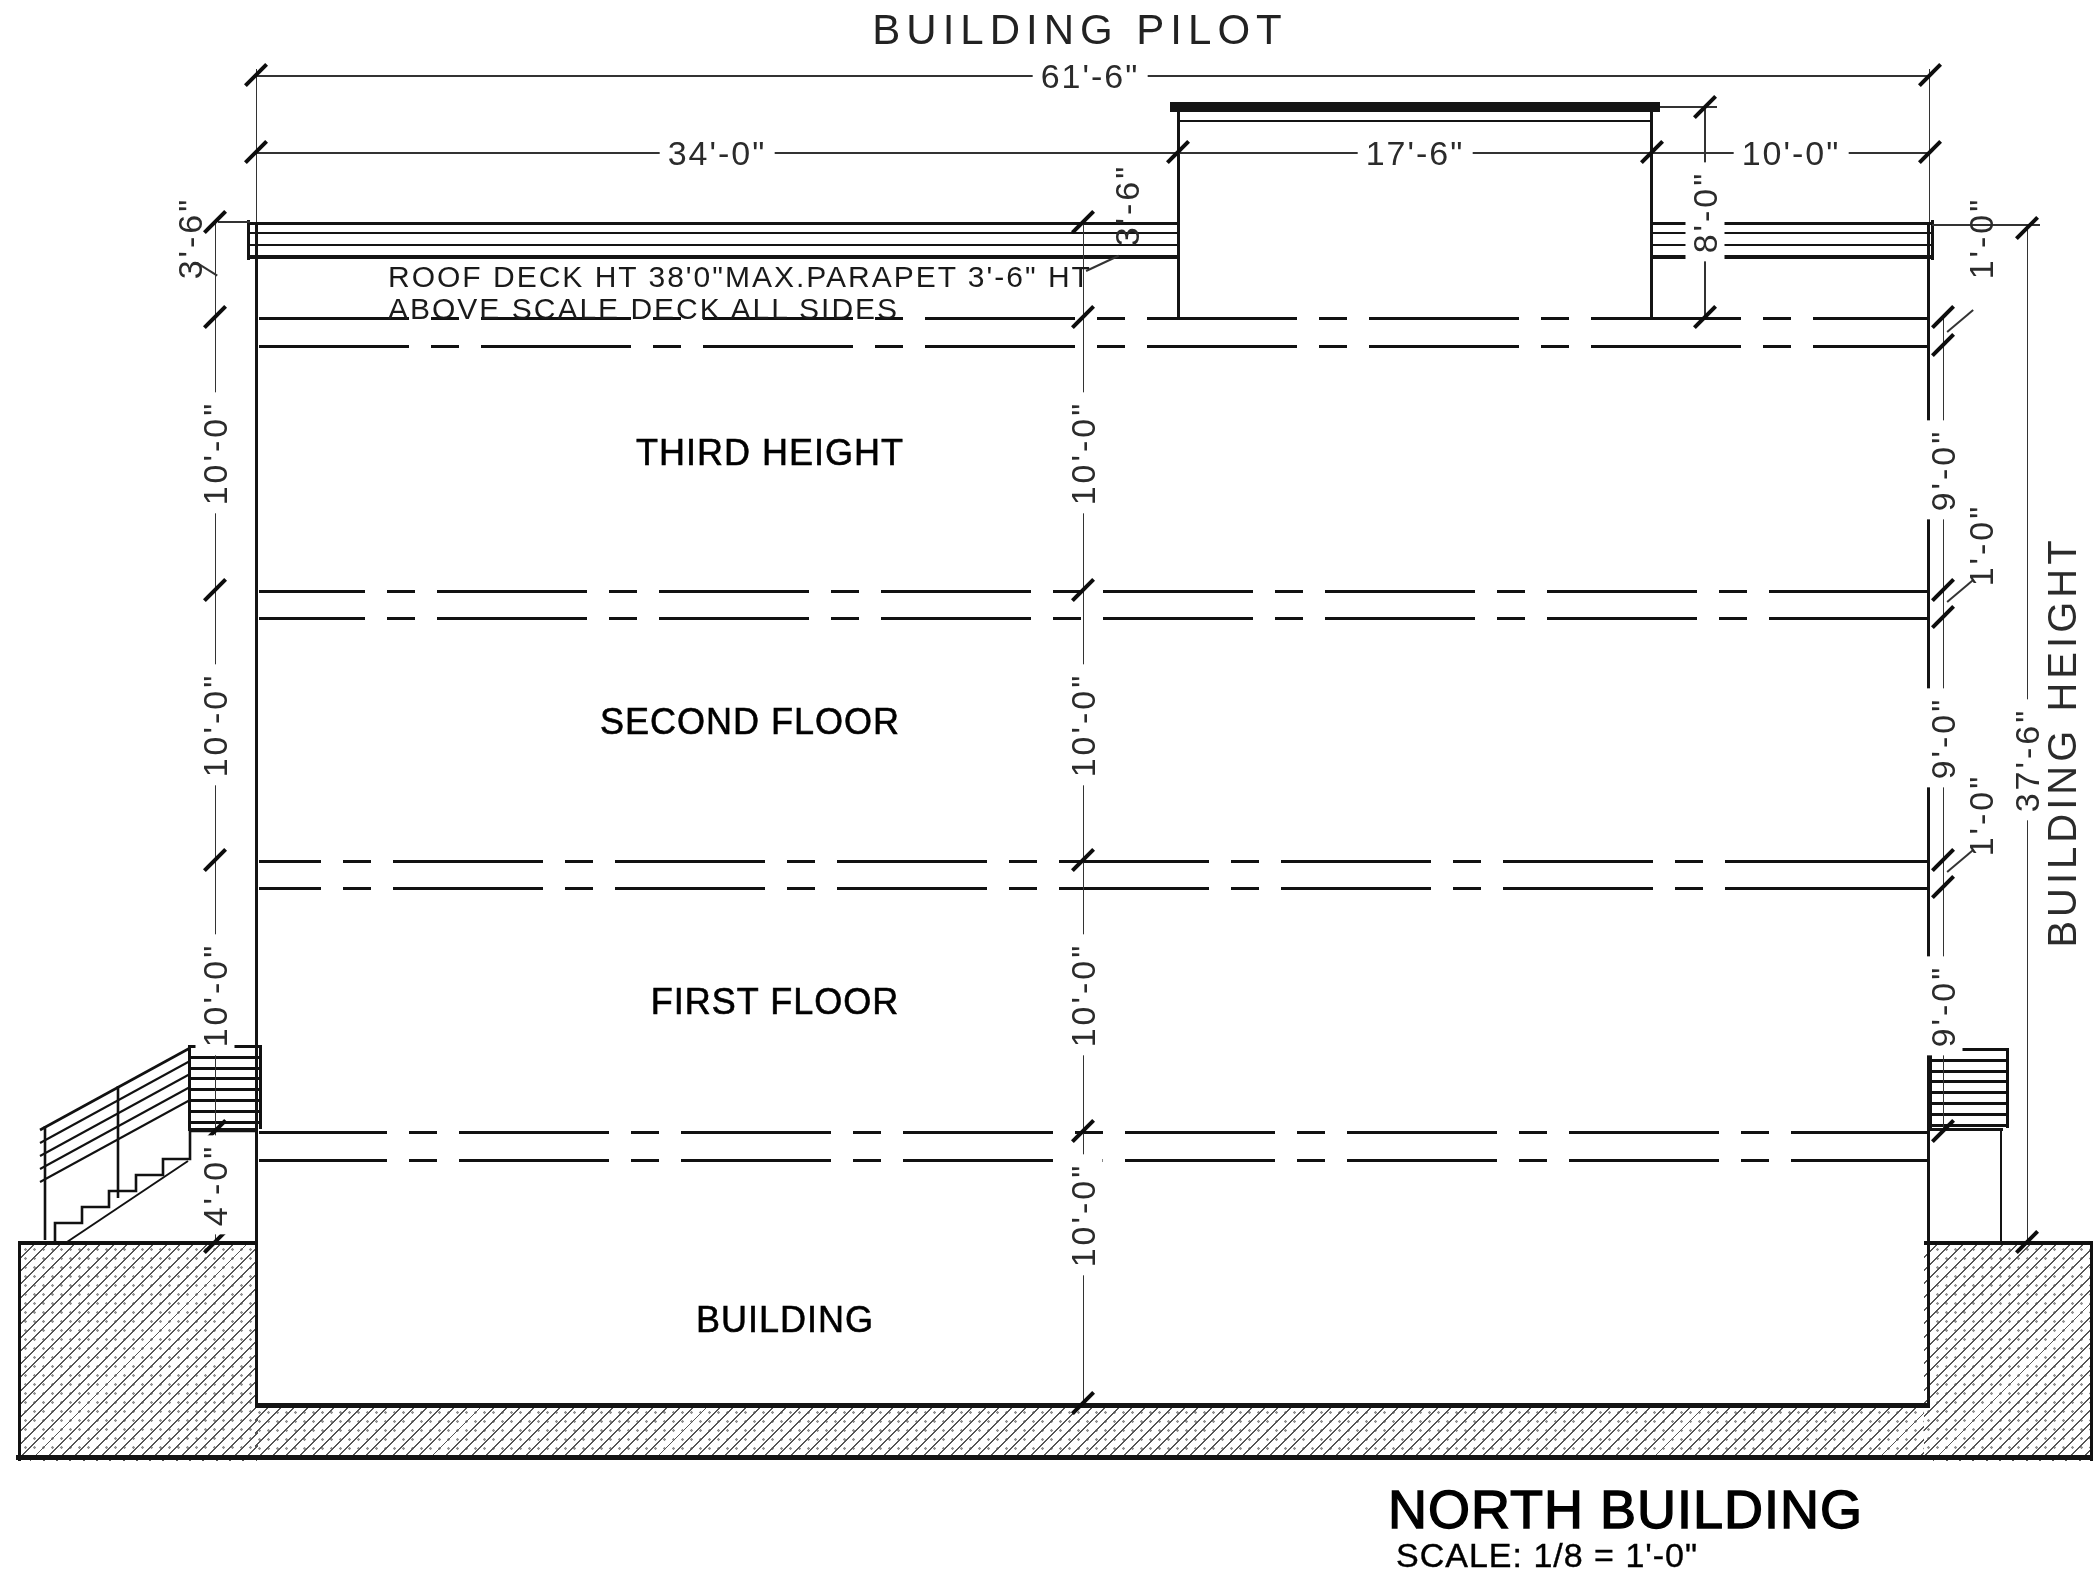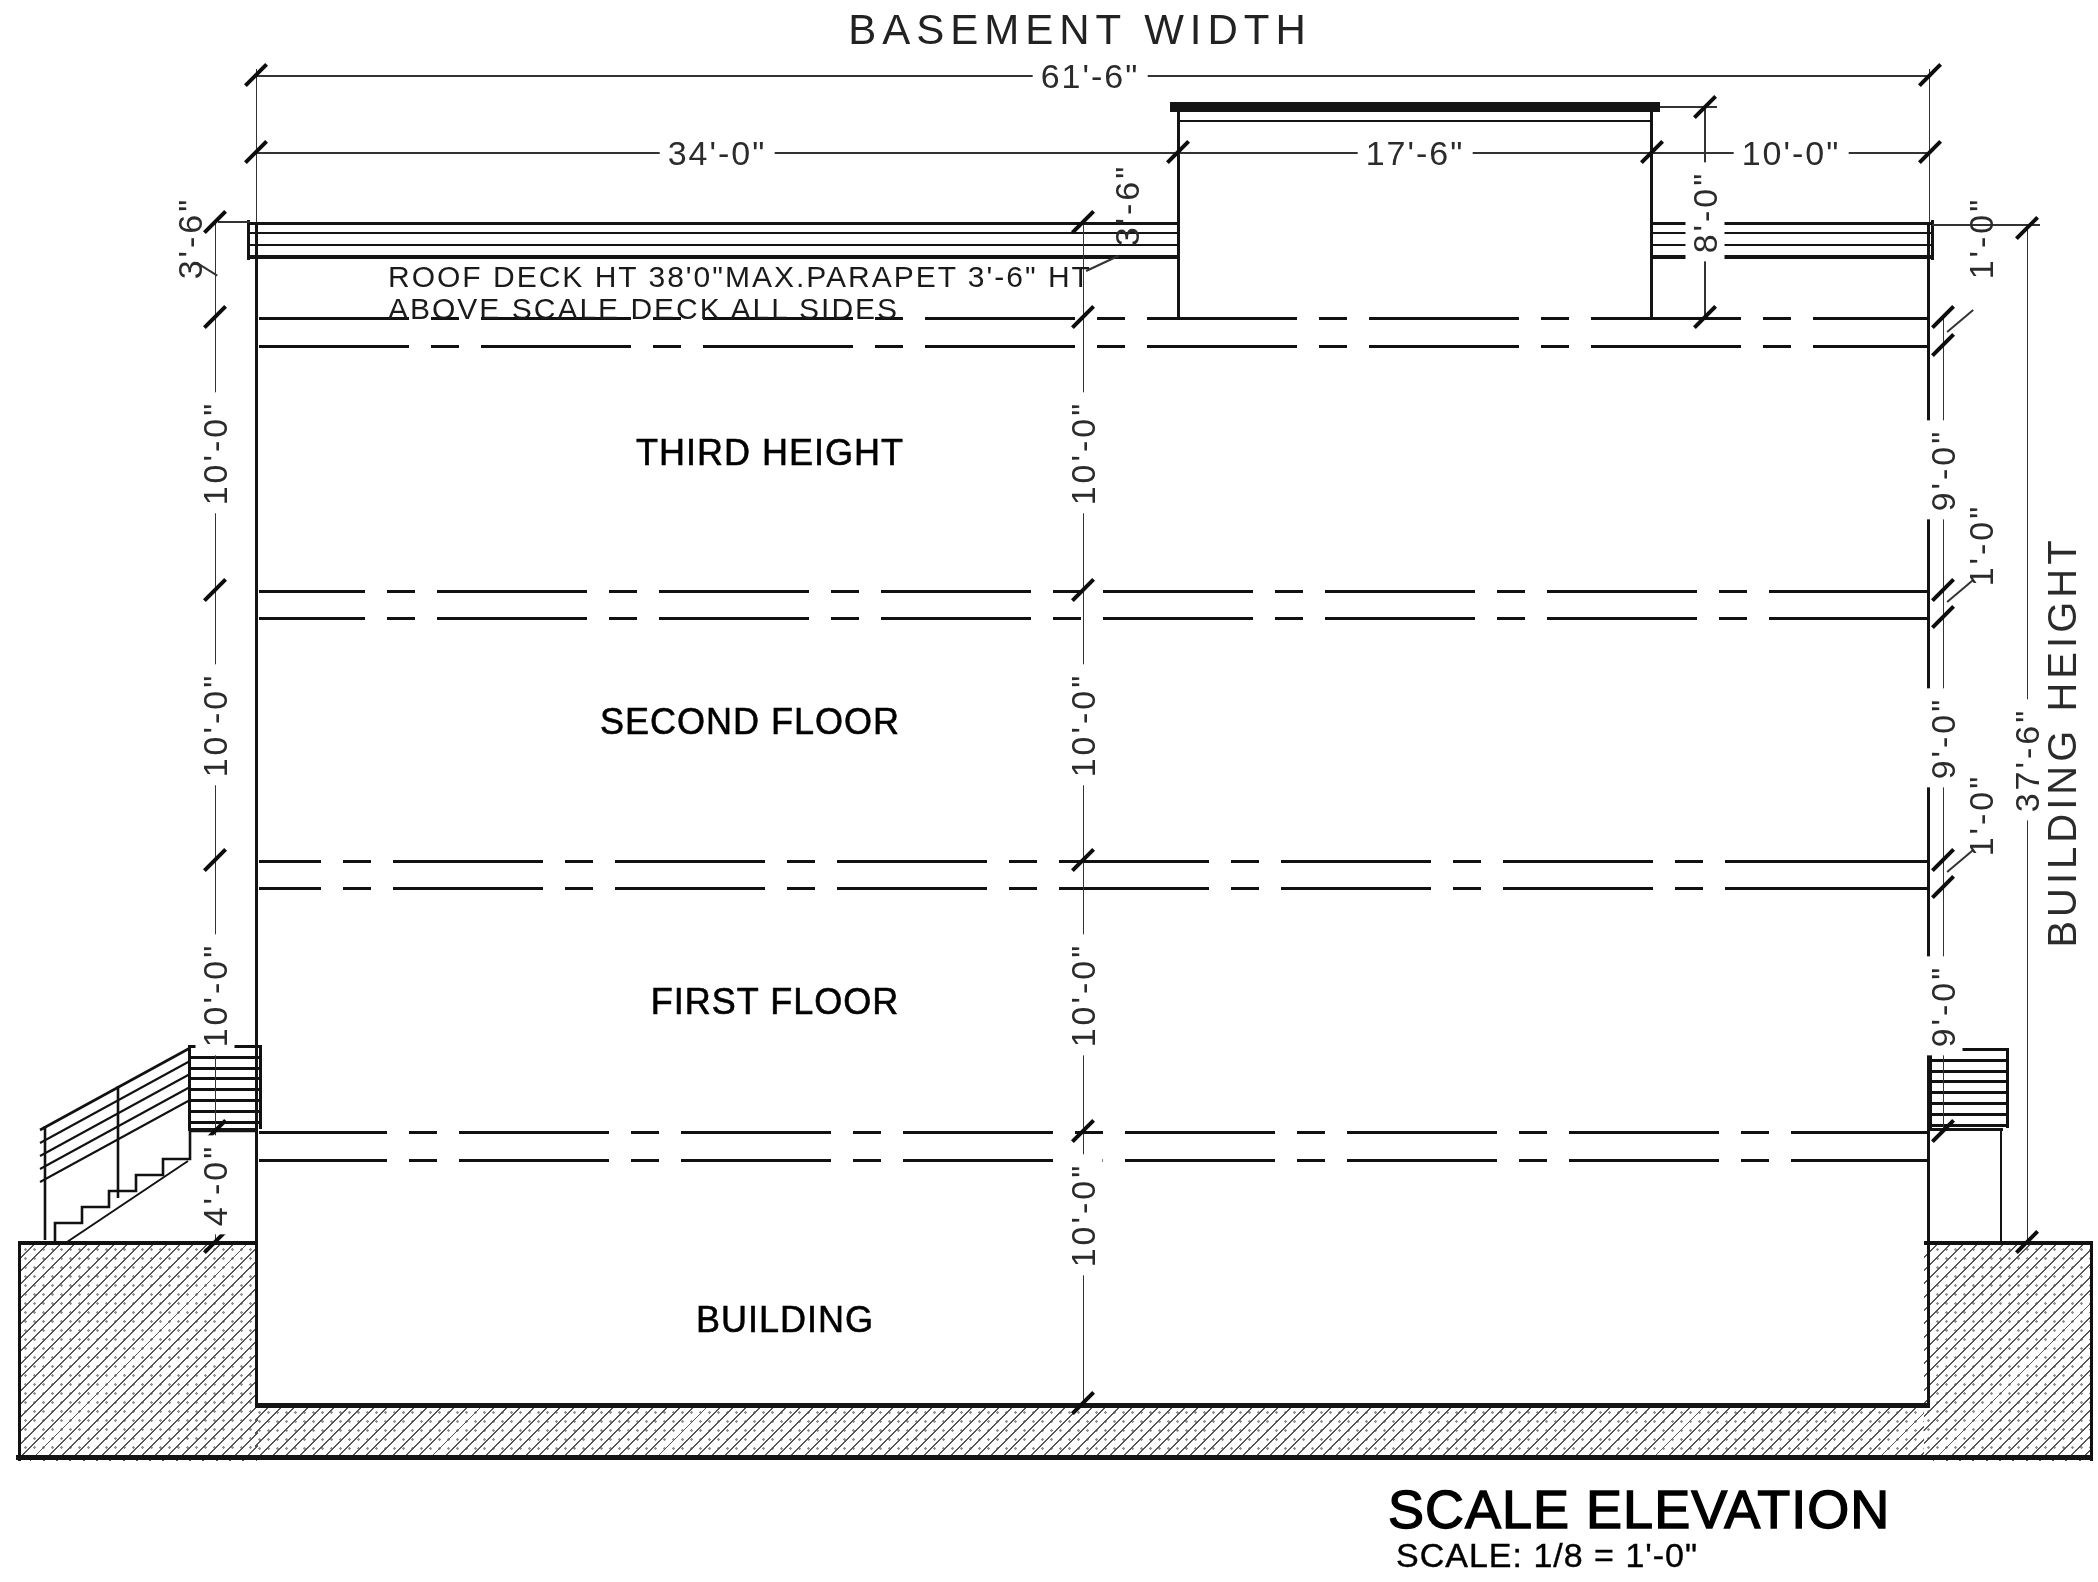--- a/index.html
+++ b/index.html
@@ -136,21 +136,21 @@
   <div class="tick" style="left:1943px;top:1131px;"></div>
   <div class="tick" style="left:2027px;top:228px;"></div>
   <div class="tick" style="left:2027px;top:1242px;"></div>
 
   <div class="leader" style="left:1086px;top:270px;width:36px;transform:rotate(-25deg);"></div>
   <div class="leader" style="left:197px;top:262px;width:24px;transform:rotate(32deg);"></div>
   <div class="leader" style="left:1947px;top:331px;width:34px;transform:rotate(-40deg);"></div>
   <div class="leader" style="left:1947px;top:601px;width:34px;transform:rotate(-40deg);"></div>
   <div class="leader" style="left:1947px;top:871px;width:34px;transform:rotate(-40deg);"></div>
 
-  <div class="htext hdr" style="left:1080px;top:30px;">BASEMENT WIDTH</div>
+  <div class="htext hdr" style="left:1080px;top:30px;">BUILDING PILOT</div>
   <div class="htext wbg" style="left:1090px;top:76px;">61'-6"</div>
   <div class="htext wbg" style="left:717px;top:153px;">34'-0"</div>
   <div class="htext wbg" style="left:1415px;top:153px;">17'-6"</div>
   <div class="htext wbg" style="left:1791px;top:153px;">10'-0"</div>
 
   <div class="vtext wbgv" style="left:1705px;top:212px;">8'-0"</div>
 
   <div class="cadnote" style="left:388px;top:260px;">ROOF DECK HT 38'0"MAX.PARAPET 3'-6" HT</div>
   <div class="cadnote" style="left:388px;top:292px;">ABOVE SCALE DECK ALL SIDES</div>
 
@@ -173,16 +173,16 @@
   <div class="vtext" style="left:1981px;top:815px;">1'-0"</div>
   <div class="vtext wbgv" style="left:1943px;top:1006px;">9'-0"</div>
   <div class="vtext wbgv" style="left:2027px;top:760px;">37'-6"</div>
   <div class="vtext" style="left:2062px;top:742px;font-size:40px;letter-spacing:4px;">BUILDING HEIGHT</div>
 
   <div class="floorlbl" style="left:770px;top:453px;">THIRD HEIGHT</div>
   <div class="floorlbl" style="left:750px;top:722px;">SECOND FLOOR</div>
   <div class="floorlbl" style="left:775px;top:1002px;text-align:right;">FIRST FLOOR</div>
   <div class="floorlbl" style="left:785px;top:1320px;">BUILDING</div>
 
-  <div class="bigtitle" style="left:1388px;top:1478px;">SCALE ELEVATION</div>
+  <div class="bigtitle" style="left:1388px;top:1478px;">NORTH BUILDING</div>
   <div class="scaletxt" style="left:1396px;top:1536px;">SCALE: 1/8 = 1'-0"</div>
 
 </div>
 
 </body></html>

